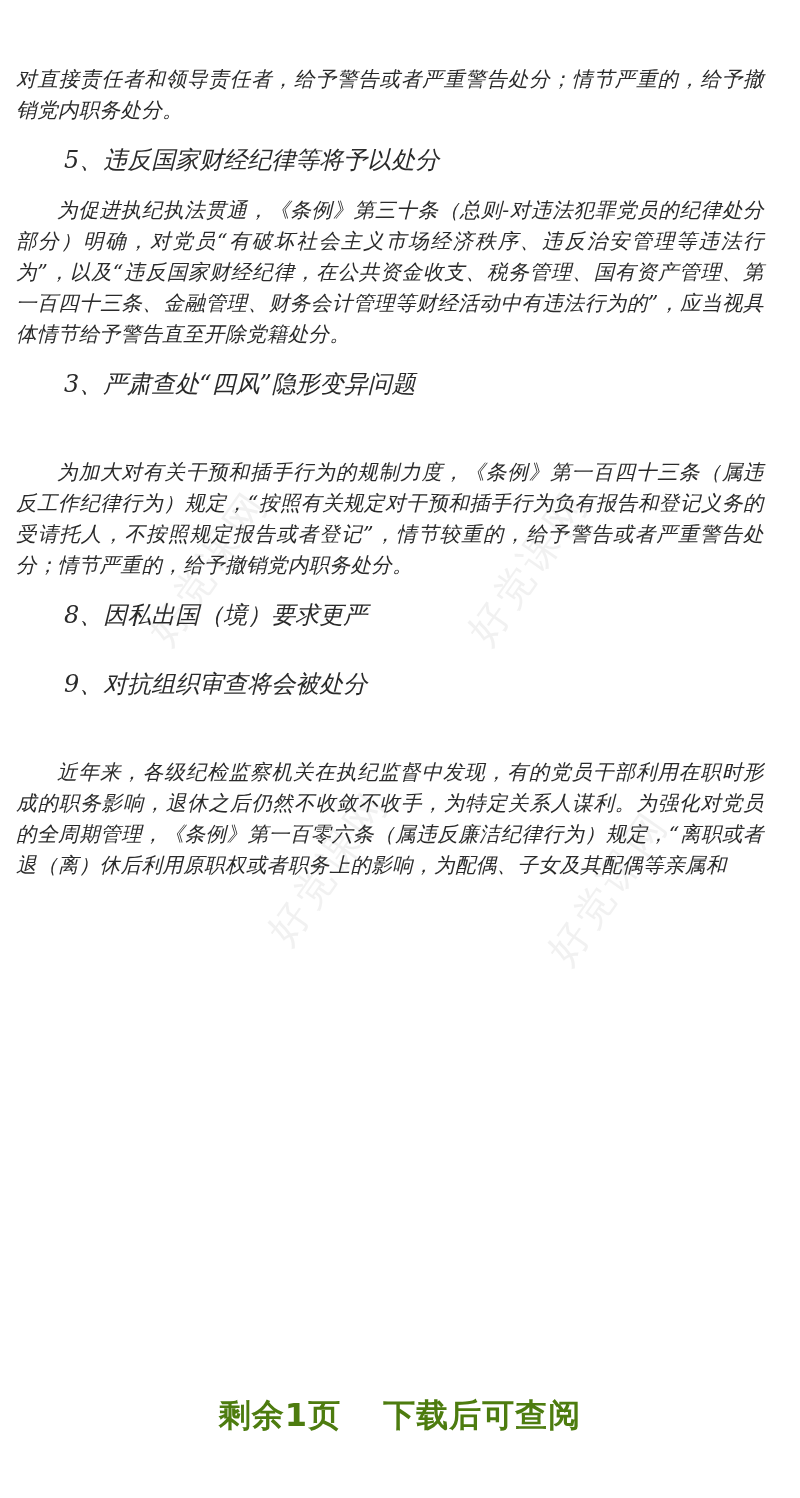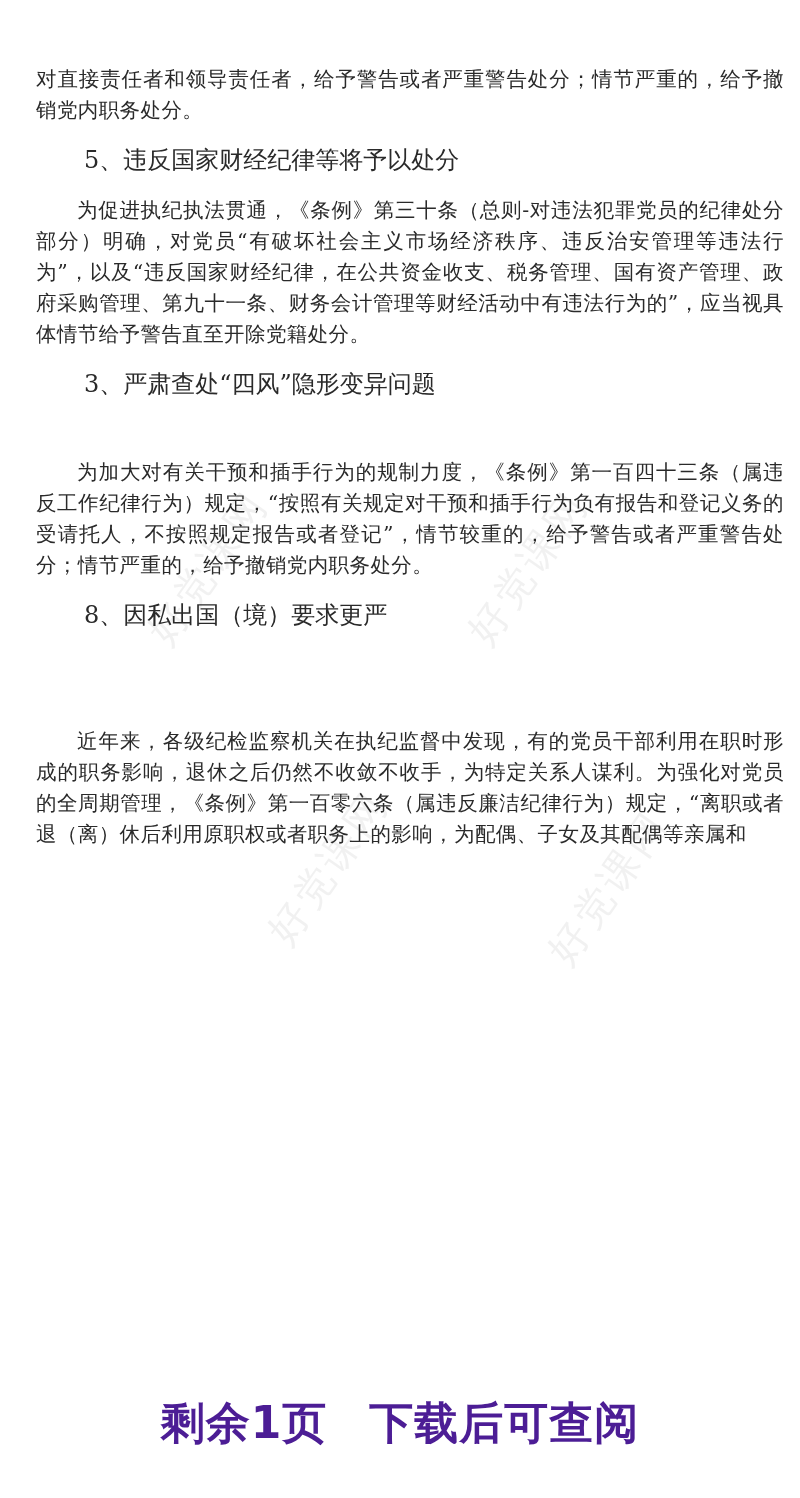--- a/index.html
+++ b/index.html
@@ -10,23 +10,24 @@
     body {
       width: 800px;
       height: 1498px;
       position: relative;
       overflow: hidden;
       font-family: "DejaVu Serif", "Liberation Serif", serif;
       color: #2a2a2a;
     }
     .page {
       position: absolute;
-      left: 36px;
+      left: 16px;
       top: 64px;
       width: 748px;
+      font-style: italic;
     }
     .line-block {
       font-size: 20.5px;
       line-height: 31px;
       text-align: justify;
       text-align-last: left;
       letter-spacing: 0.4px;
       margin: 0;
     }
     .para {
@@ -51,22 +52,22 @@
       letter-spacing: 4px;
     }
     .footer-note {
       position: absolute;
       left: 0;
       width: 800px;
       top: 1394px;
       text-align: center;
       font-family: "DejaVu Sans", sans-serif;
       font-weight: bold;
-      font-size: 44px;
-      color: #4c1d95;
+      font-size: 32px;
+      color: #4d7c0f;
       letter-spacing: 1px;
       text-decoration: underline;
     }
     .footer-note span { display: inline-block; }
     .footer-note .sep { width: 42px; }
   </style>
 </head>
 <body>
 
 <div class="watermark" style="left:120px; top:540px;">好党课网</div>
@@ -74,35 +75,36 @@
 <div class="watermark" style="left:240px; top:840px;">好党课网</div>
 <div class="watermark" style="left:520px; top:860px;">好党课网</div>
 
 <div class="page">
 
   <p class="line-block">对直接责任者和领导责任者，给予警告或者严重警告处分；情节严重的，给予撤销党内职务处分。</p>
   <div class="gap"></div>
 
   <h3 class="heading">5、违反国家财经纪律等将予以处分</h3>
   <div class="gap"></div>
-  <p class="line-block para">为促进执纪执法贯通，《条例》第三十条（总则-对违法犯罪党员的纪律处分部分）明确，对党员“有破坏社会主义市场经济秩序、违反治安管理等违法行为”，以及“违反国家财经纪律，在公共资金收支、税务管理、国有资产管理、政府采购管理、第九十一条、财务会计管理等财经活动中有违法行为的”，应当视具体情节给予警告直至开除党籍处分。</p>
+  <p class="line-block para">为促进执纪执法贯通，《条例》第三十条（总则-对违法犯罪党员的纪律处分部分）明确，对党员“有破坏社会主义市场经济秩序、违反治安管理等违法行为”，以及“违反国家财经纪律，在公共资金收支、税务管理、国有资产管理、第一百四十三条、金融管理、财务会计管理等财经活动中有违法行为的”，应当视具体情节给予警告直至开除党籍处分。</p>
   <div class="gap"></div>
 
   <h3 class="heading">3、严肃查处“四风”隐形变异问题</h3>
   <div class="gap"></div>
   <div class="gap"></div>
 
   <div class="gap"></div>
   <p class="line-block para">为加大对有关干预和插手行为的规制力度，《条例》第一百四十三条（属违反工作纪律行为）规定，“按照有关规定对干预和插手行为负有报告和登记义务的受请托人，不按照规定报告或者登记”，情节较重的，给予警告或者严重警告处分；情节严重的，给予撤销党内职务处分。</p>
   <div class="gap"></div>
 
   <h3 class="heading">8、因私出国（境）要求更严</h3>
   <div class="gap"></div>
   <div class="gap"></div>
 
+  <h3 class="heading">9、对抗组织审查将会被处分</h3>
   <div class="gap"></div>
   <div class="gap"></div>
 
   <div class="gap"></div>
   <p class="line-block para">近年来，各级纪检监察机关在执纪监督中发现，有的党员干部利用在职时形成的职务影响，退休之后仍然不收敛不收手，为特定关系人谋利。为强化对党员的全周期管理，《条例》第一百零六条（属违反廉洁纪律行为）规定，“离职或者退（离）休后利用原职权或者职务上的影响，为配偶、子女及其配偶等亲属和</p>
 </div>
 
 <div class="footer-note">
   <span>剩余1页</span><span class="sep"></span><span>下载后可查阅</span>
 </div>

